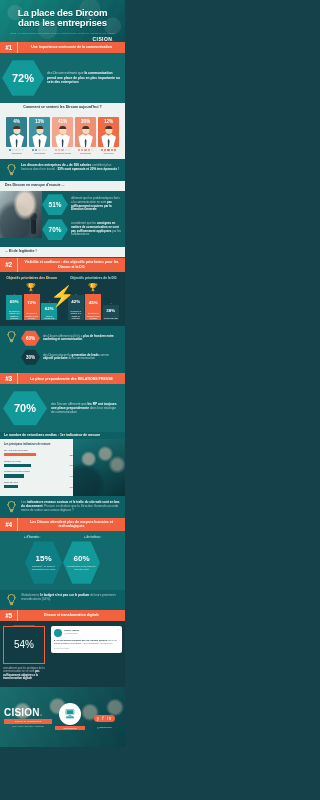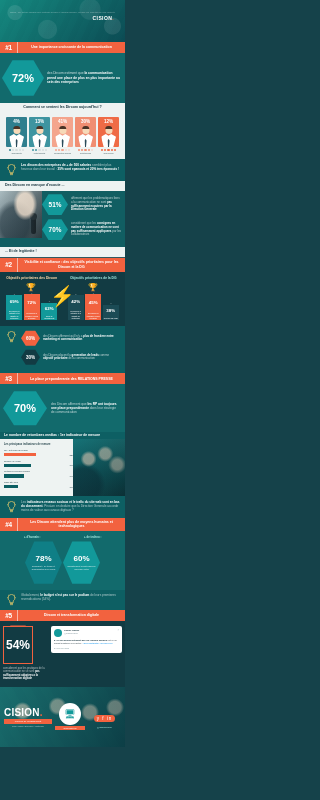--- a/index.html
+++ b/index.html
@@ -257,25 +257,25 @@
     clip-path:polygon(25% 2%, 75% 2%, 100% 50%, 75% 98%, 25% 98%, 0% 50%);
   }
   .hex4 .v{ font-size:8px; line-height:9px; }
   .hex4 .c{ font-size:2.1px; line-height:2.8px; font-weight:normal;
             color:rgba(255,255,255,.82); margin-top:2px; text-align:center; }
   .hex4.alt{ background:#0f7f86; }
 
   
   .s5{ display:flex; padding:5px 3px 6px; gap:3px; align-items:flex-start; }
   .hex54{
-    width:30px; height:38px; font-size:12px; flex:none;
+    width:42px; height:38px; font-size:10px; flex:none;
     background:transparent; border:1.2px solid #f2623f; color:#fff;
     clip-path:none;
     display:flex; align-items:center; justify-content:center;
-    font-weight:bold;
+    font-weight:normal;
     position:relative;
   }
   .hex54:before{
     content:""; position:absolute; inset:-1.2px;
     clip-path:polygon(25% 0%, 75% 0%, 100% 50%, 75% 100%, 25% 100%, 0% 50%);
     border:1.2px solid #f2623f;
   }
   .s5left{ width:45px; flex:none; }
   .s5cap{ font-size:2.7px; line-height:3.6px; color:rgba(255,255,255,.6); margin-top:3px; }
   .s5cap b{ color:#fff; }
@@ -339,20 +339,24 @@
   .divider{ height:1px; background:rgba(255,255,255,.12); }
 </style>
 </head>
 <body>
 
 <div class="page">
 
   <div class="hero">
     <div class="hero-bg"></div>
     <div class="hero-inner">
+      <div class="hero-title">
+        <span>La place des Dircom</span><br>
+        <span>dans les entreprises</span>
+      </div>
       <div class="hero-sub">Cision, 1er acteur mondial des relations presse et medias sociaux, devoile les resultats de son enquete</div>
       <div class="hero-logo"><span>CISION</span><span class="dot">.</span></div>
     </div>
   </div>
 
   <div class="sec-head">
     <div class="sec-num">#1</div>
     <div class="sec-title">Une importance croissante de la communication</div>
   </div>
 
@@ -654,21 +658,21 @@
     <div class="sec-title">Les Dircom attendent plus de moyens humains et technologiques</div>
   </div>
 
   <div class="band-teal">
     <div class="s4heads">
       <div>+ d'humain :</div>
       <div>+ de techno :</div>
     </div>
     <div class="hexRow4">
       <div class="hex hex4 alt">
-        <div class="v">78%</div>
+        <div class="v">15%</div>
         <div class="c">aimeraient + de temps et d'organisation avec la DG</div>
       </div>
       <div class="hex hex4">
         <div class="v">60%</div>
         <div class="c">souhaiteraient investir dans de nouveaux outils</div>
       </div>
     </div>
   </div>
 
   <div class="note" style="padding:3px 5px;">

